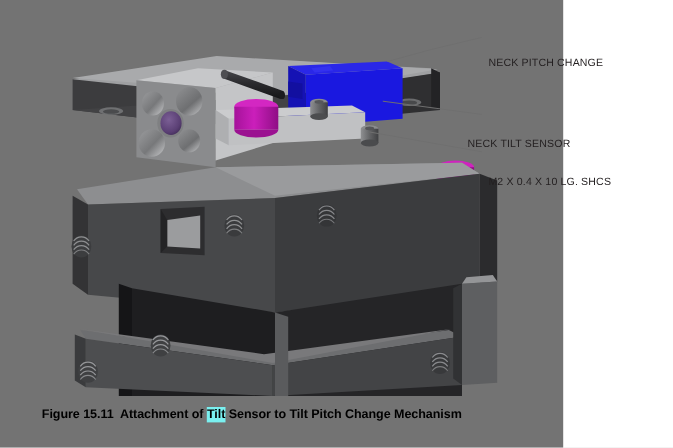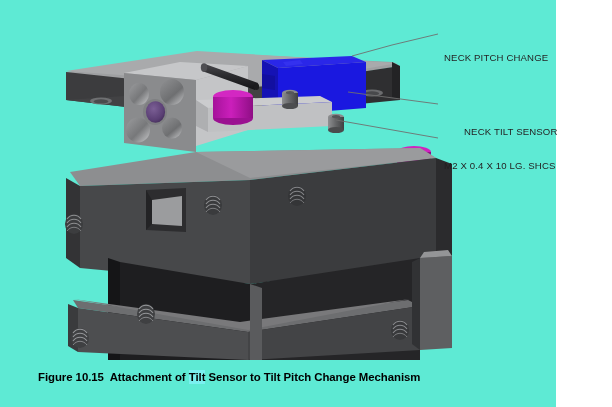--- a/index.html
+++ b/index.html
@@ -12,23 +12,23 @@
     height: 407px;
     position: relative;
     overflow: hidden;
     font-family: "Liberation Sans", sans-serif;
     -webkit-font-smoothing: antialiased;
   }
 
   #page {
     position: absolute;
     left: 0; top: 0;
-    width: 556px;
+    width: 512px;
     height: 407px;
-    background: #5eead4;
+    background: #737373;
   }
 
   
   #figure-area {
     position: absolute;
     left: 0;
     top: 0;
     width: 612px;
     height: 360px;
   }
@@ -45,21 +45,21 @@
   .callout {
     position: absolute;
     color: #231f20;
     font-family: "Liberation Sans", sans-serif;
     font-size: 9.6px;
     line-height: 14.2px;
     letter-spacing: 0.15px;
     white-space: pre;
   }
   #callout-assembly { left: 444px; top: 23px; }
-  #callout-sensor   { left: 464px; top: 97px; }
+  #callout-sensor   { left: 425px; top: 97px; }
   #callout-screw    { left: 444px; top: 131px; }
 
   .callout-line { display: block; }
 
   
   #caption {
     position: absolute;
     left: 38px;
     top: 370px;
     font-family: "Liberation Sans", sans-serif;
@@ -310,15 +310,15 @@
     <div class="callout" id="callout-sensor">
       <span class="callout-line">NECK TILT SENSOR</span>
     </div>
 
     <div class="callout" id="callout-screw">
       <span class="callout-line">M2 X 0.4 X 10 LG. SHCS</span>
     </div>
 
   </div>
 
-  <div id="caption"><span>Figure 10.15  Attachment of </span><span class="hl">Tilt</span><span> Sensor to Tilt Pitch Change Mechanism</span></div>
+  <div id="caption"><span>Figure 15.11  Attachment of </span><span class="hl">Tilt</span><span> Sensor to Tilt Pitch Change Mechanism</span></div>
 
 </div>
 
 </body></html>

